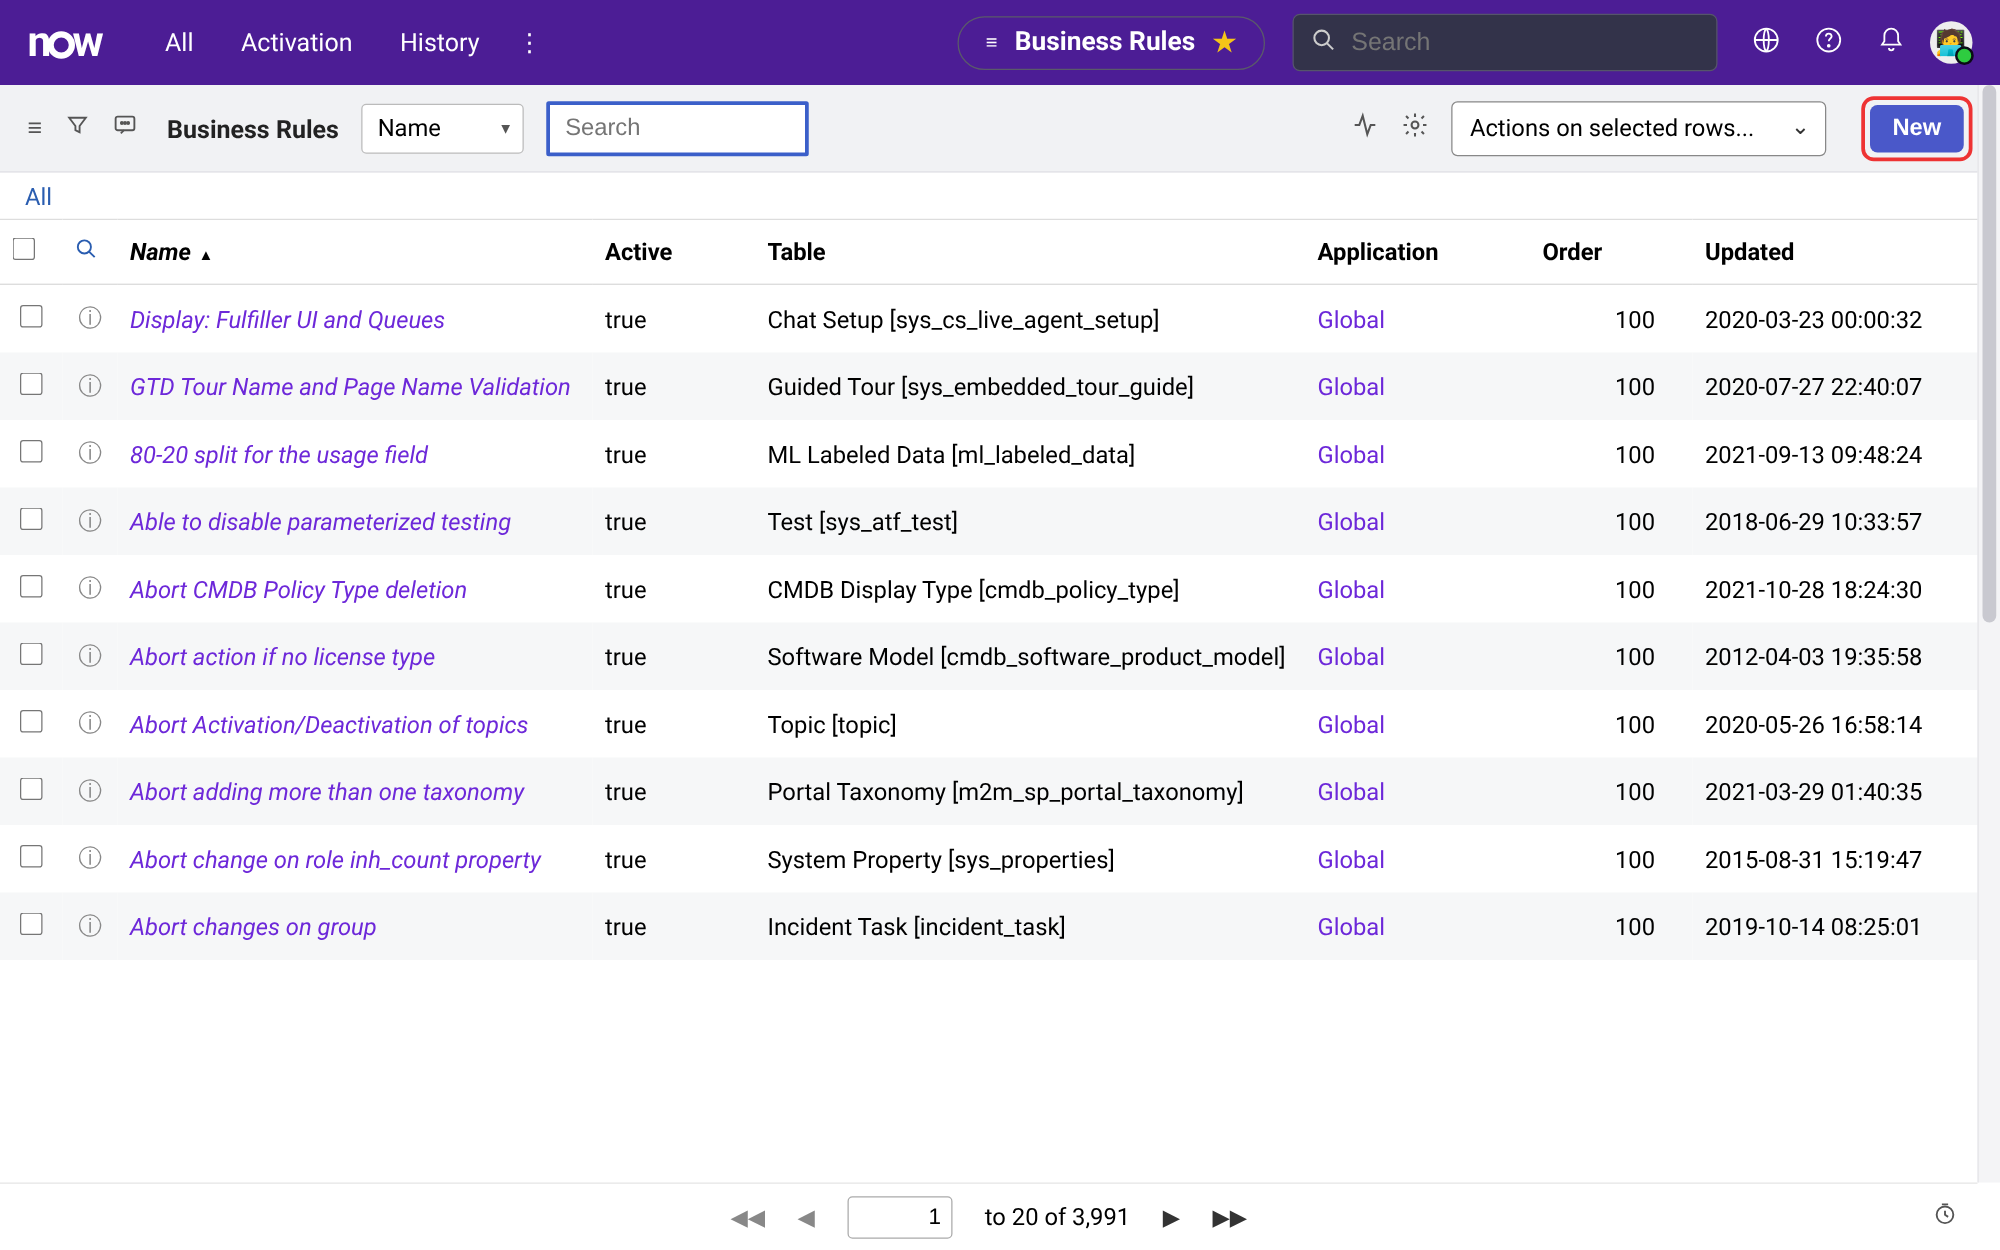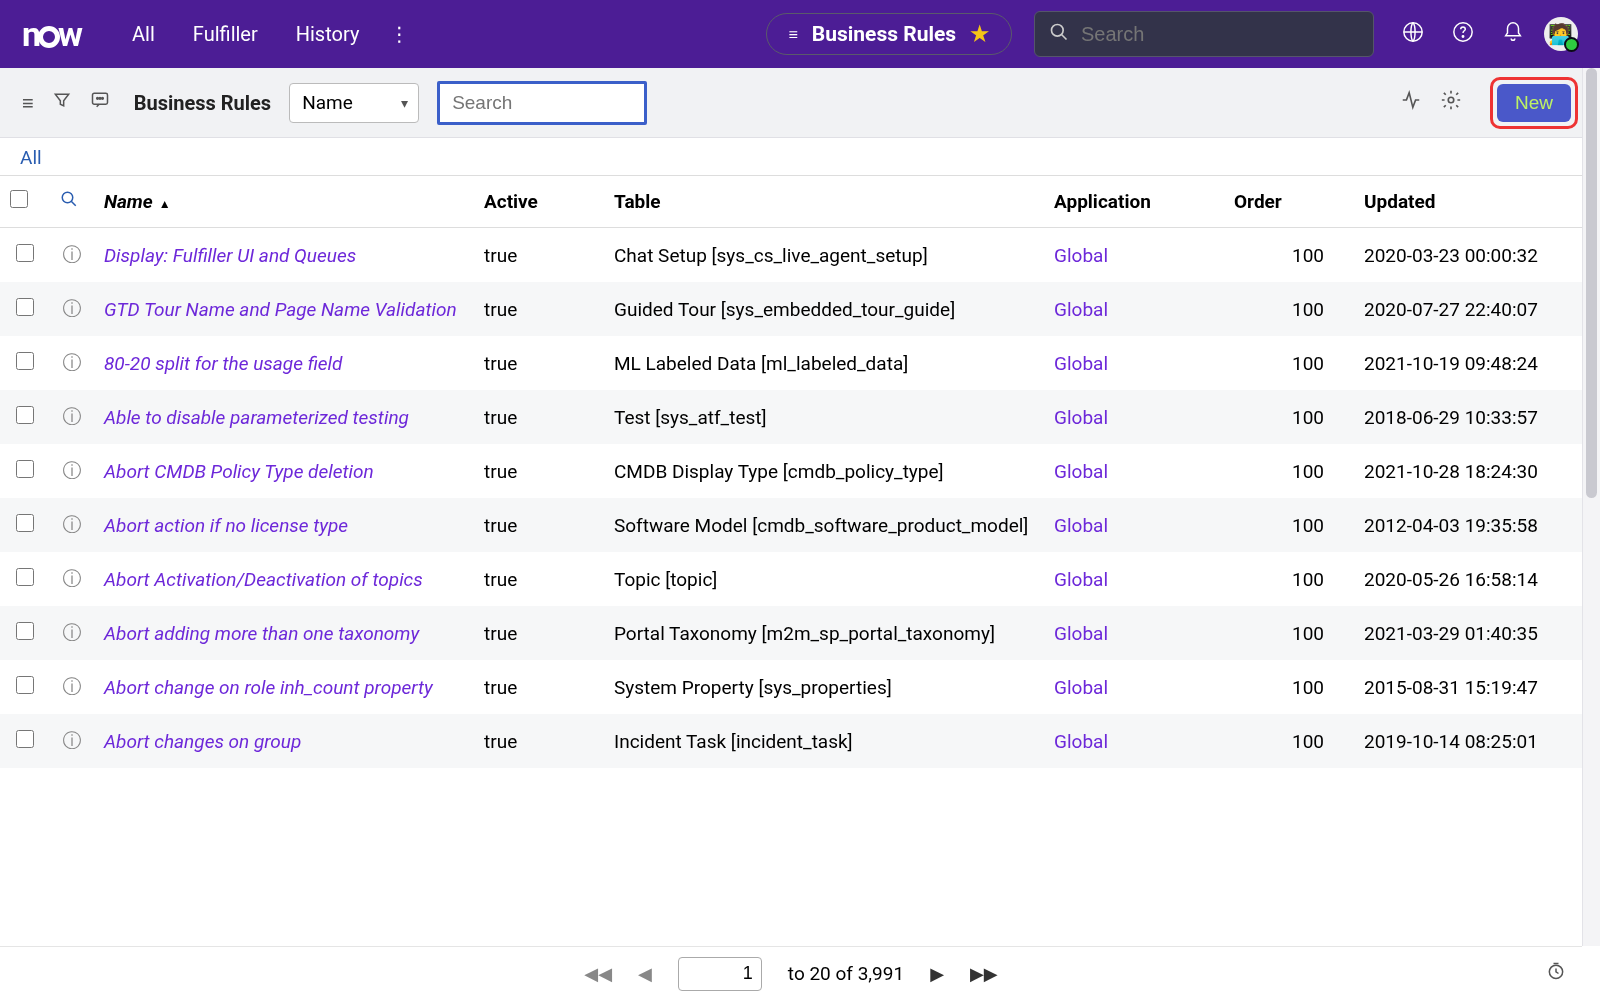--- a/index.html
+++ b/index.html
@@ -25,21 +25,21 @@
   .toolbar { background: #f1f2f4; height: 70px; display: flex; align-items: center; padding: 0 22px; gap: 18px; border-bottom: 1px solid #e0e0e5; }
   .tb-icon { color: #555; font-size: 20px; cursor:pointer; }
   .tb-title { font-weight: 700; font-size: 20px; color: #222; margin-left: 6px; }
   .tb-select { border: 1px solid #bbb; background: #fff; height: 40px; padding: 0 30px 0 12px; font-size: 19px; border-radius: 4px; position:relative; display:flex; align-items:center; min-width:130px; cursor:pointer;}
   .tb-select::after { content:'▾'; position:absolute; right:10px; color:#555; font-size:14px;}
   .tb-search { border: 3px solid #3b5fc9; background: #fff; height: 44px; width: 210px; padding: 0 12px; font-size: 19px; outline:none; border-radius: 2px; }
   .tb-spacer { flex: 1; }
   .tb-actions-select { border: 1px solid #888; background:#fff; height: 44px; width: 300px; padding: 0 34px 0 14px; font-size: 19px; border-radius: 5px; display:flex; align-items:center; position:relative; cursor:pointer;}
   .tb-actions-select::after { content:'⌄'; position:absolute; right:12px; color:#333; font-size:18px; top:8px;}
   .new-wrap { border: 3px solid #e33; border-radius: 10px; padding: 4px; margin-left: 10px; }
-  .new-btn { background: #4a58c9; color:#bef264; font-weight:400; font-size:19px; border:none; border-radius:6px; padding: 8px 18px; cursor:pointer; }
+  .new-btn { background: #4a58c9; color:#ffffff; font-weight:700; font-size:19px; border:none; border-radius:6px; padding: 8px 18px; cursor:pointer; }
 
   
   .crumbs { padding: 8px 20px 6px; font-size: 19px; }
   .crumbs a { color: #2a5db0; text-decoration: none; }
 
   
   .grid { width: 100%; border-collapse: collapse; table-layout: fixed; }
   .grid th { text-align: left; font-weight: 700; font-size: 19px; padding: 14px 10px; border-top: 1px solid #ddd; border-bottom: 1px solid #ddd; background:#fff;}
   .grid td { font-size: 19px; padding: 14px 10px; vertical-align: middle; }
   .grid tbody tr:nth-child(even) { background: #f6f7f8; }
@@ -67,21 +67,21 @@
 
   input[type=checkbox]{ width:18px; height:18px; }
 </style>
 </head>
 <body>
 
 <div class="topnav">
   <span class="logo">n<span class="o"></span>w</span>
   <div class="topnav-links">
     <span>All</span>
-    <span>Fulfiller</span>
+    <span>Activation</span>
     <span>History</span>
   </div>
   <span class="more-icon">⋮</span>
 
   <div class="pill">
     <span class="burger">≡</span>
     <span>Business Rules</span>
     <span class="star">★</span>
   </div>
 
@@ -145,20 +145,23 @@
     <svg width="22" height="22" viewBox="0 0 24 24" fill="none" stroke="#555" stroke-width="1.8">
         <path d="M3 12h4l3-8 4 16 3-8h4"></path>
       </svg>
   </span>
   <span class="tb-icon">
     <svg width="22" height="22" viewBox="0 0 24 24" fill="none" stroke="#555" stroke-width="1.8">
         <circle cx="12" cy="12" r="3"></circle>
         <path d="M12 2v3M12 19v3M4.2 4.2l2.1 2.1M17.7 17.7l2.1 2.1M2 12h3M19 12h3M4.2 19.8l2.1-2.1M17.7 6.3l2.1-2.1"></path>
       </svg>
   </span>
+  <div class="tb-actions-select">
+    <span>Actions on selected rows...</span>
+  </div>
   <div class="new-wrap">
     <button class="new-btn">New</button>
   </div>
 </div>
 
 <div class="crumbs">
   <a href="#">All</a>
 </div>
 
 <table class="grid">
@@ -213,21 +216,21 @@
         <td class="col-updated"><span>2020-07-27 22:40:07</span></td>
       </tr>
       <tr>
         <td class="col-check"><input type="checkbox" style=""></td>
         <td class="col-search"><span style="color:#888;cursor:pointer">ⓘ</span></td>
         <td class="col-name"><span class="link">80-20 split for the usage field</span></td>
         <td class="col-active"><span>true</span></td>
         <td class="col-table"><span>ML Labeled Data [ml_labeled_data]</span></td>
         <td class="col-app"><span class="link">Global</span></td>
         <td class="col-order"><span>100</span></td>
-        <td class="col-updated"><span>2021-10-19 09:48:24</span></td>
+        <td class="col-updated"><span>2021-09-13 09:48:24</span></td>
       </tr>
       <tr>
         <td class="col-check"><input type="checkbox" style=""></td>
         <td class="col-search"><span style="color:#888;cursor:pointer">ⓘ</span></td>
         <td class="col-name"><span class="link">Able to disable parameterized testing</span></td>
         <td class="col-active"><span>true</span></td>
         <td class="col-table"><span>Test [sys_atf_test]</span></td>
         <td class="col-app"><span class="link">Global</span></td>
         <td class="col-order"><span>100</span></td>
         <td class="col-updated"><span>2018-06-29 10:33:57</span></td>

